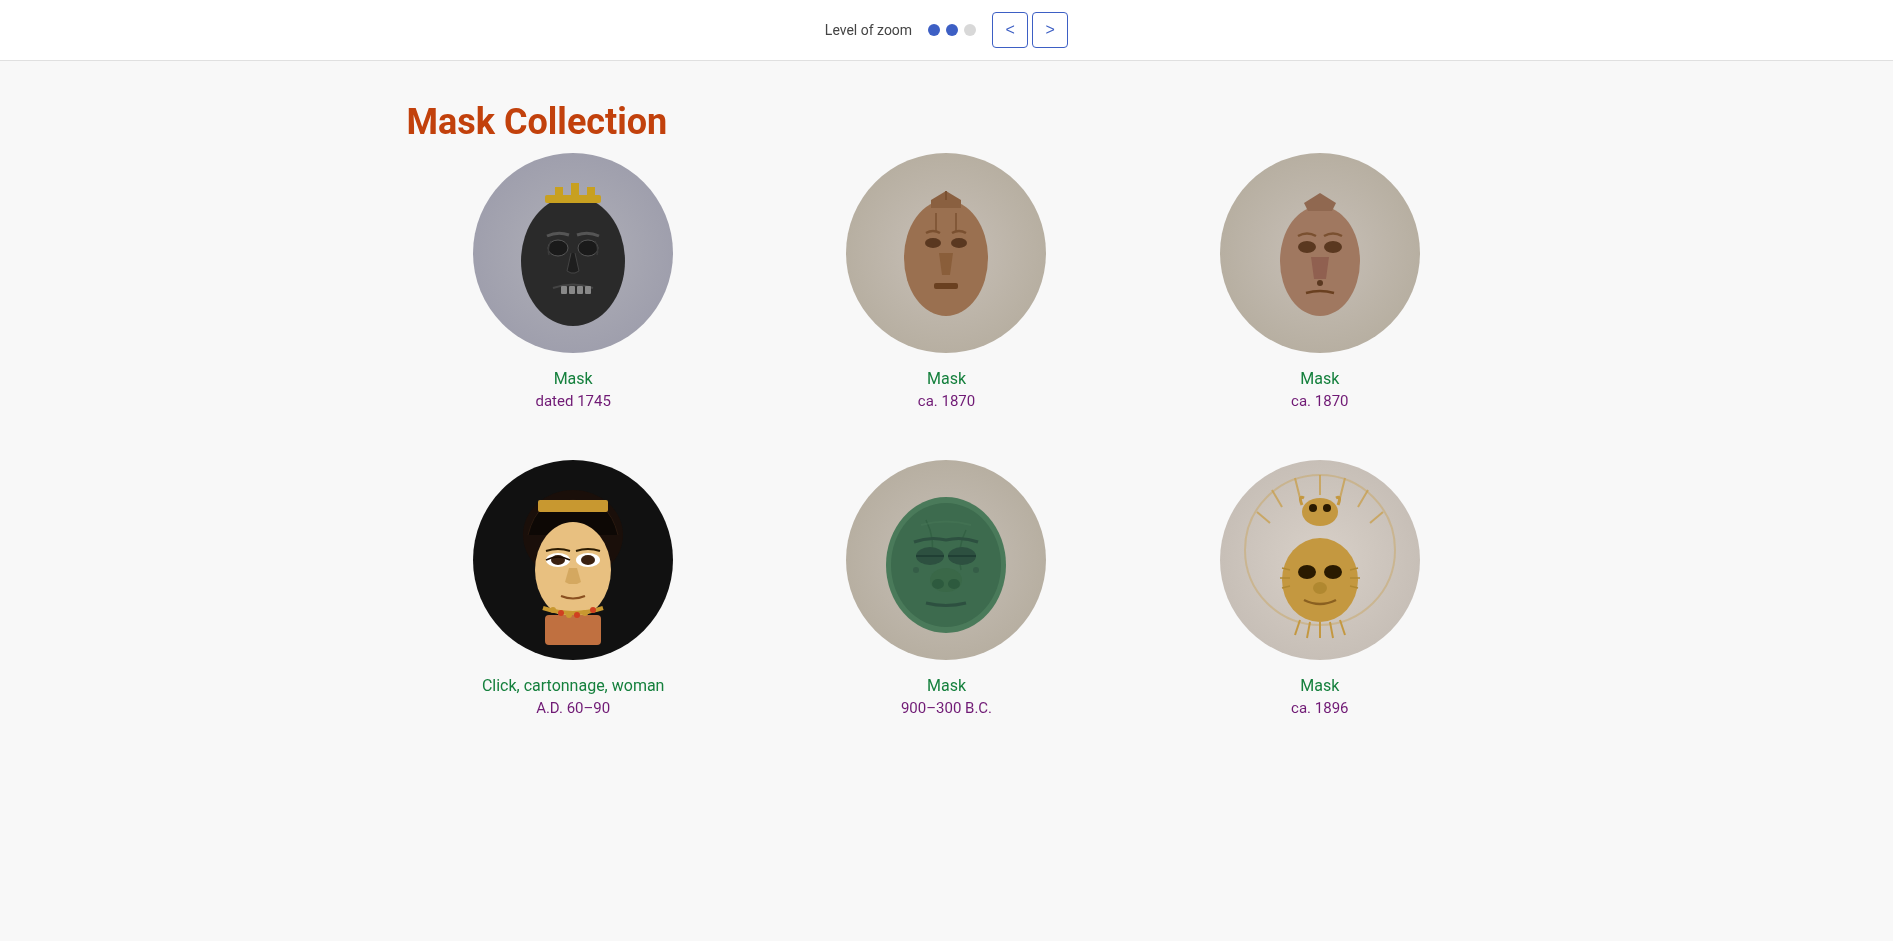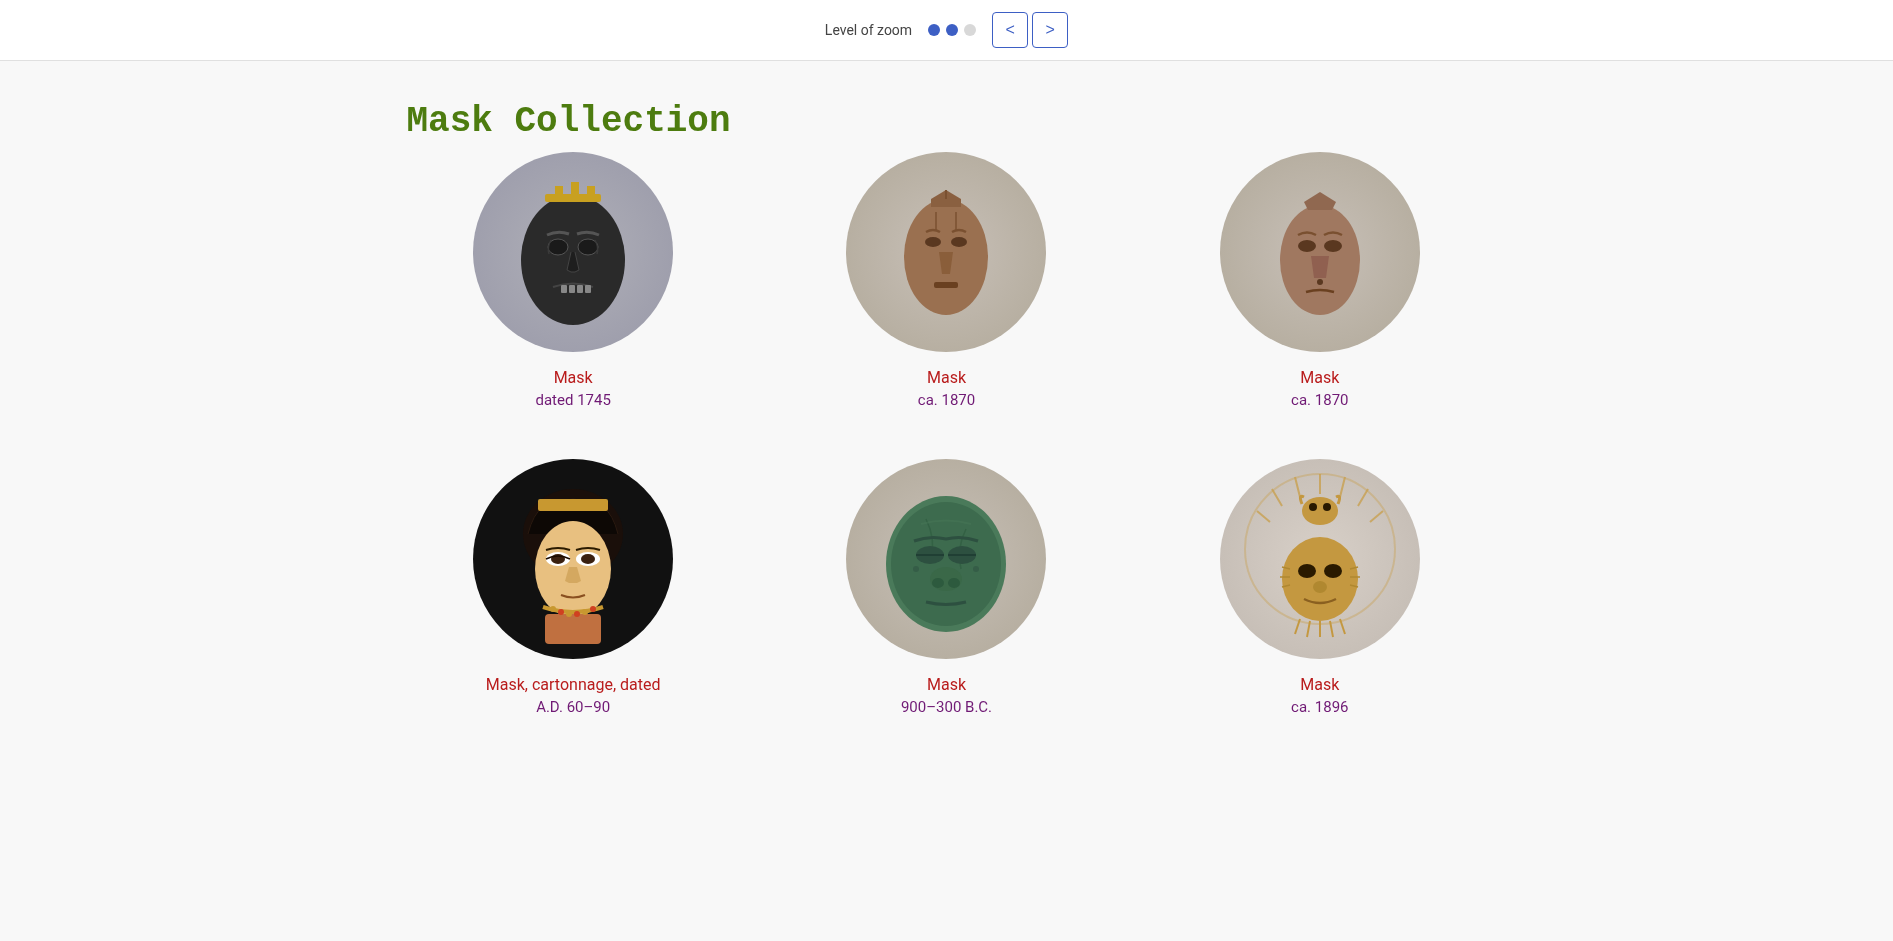--- a/index.html
+++ b/index.html
@@ -73,23 +73,22 @@
 
     .main-content {
       max-width: 1200px;
       margin: 0 auto;
       padding: 40px 60px;
     }
 
     .page-title {
       font-size: 36px;
       font-weight: 700;
-      color: #4d7c0f;
+      color: #c2410c;
       margin-bottom: 10px;
-      font-family: Liberation Mono, monospace;
     }
 
     .page-subtitle {
       font-size: 16px;
       color: #888;
       margin-bottom: 40px;
     }
 
     .grid {
       display: grid;
@@ -121,21 +120,21 @@
     }
 
     .mask-circle svg,
     .mask-circle .mask-img-placeholder {
       width: 100%;
       height: 100%;
     }
 
     .mask-name {
       font-size: 16px;
-      color: #b91c1c;
+      color: #15803d;
       text-align: left;
       margin-bottom: 4px;
     }
 
     .mask-date {
       font-size: 15px;
       color: #701a75;
       text-align: center;
     }
 
@@ -297,21 +296,21 @@
           <rect x="72" y="155" width="56" height="30" fill="#c07040" rx="4"></rect>
 
           <circle cx="80" cy="150" r="3" fill="#c89830"></circle>
           <circle cx="88" cy="153" r="3" fill="#d04020"></circle>
           <circle cx="96" cy="155" r="3" fill="#c89830"></circle>
           <circle cx="104" cy="155" r="3" fill="#d04020"></circle>
           <circle cx="112" cy="153" r="3" fill="#c89830"></circle>
           <circle cx="120" cy="150" r="3" fill="#d04020"></circle>
         </svg>
       </div>
-      <div class="mask-name">Mask, cartonnage, dated</div>
+      <div class="mask-name">Click, cartonnage, woman</div>
       <div class="mask-date">A.D. 60–90</div>
     </div>
 
     <div class="mask-item">
       <div class="mask-circle mask-2">
         <svg viewBox="0 0 200 200" xmlns="http://www.w3.org/2000/svg">
 
           <ellipse cx="100" cy="105" rx="60" ry="68" fill="#4a7a5a"></ellipse>
 
           <ellipse cx="100" cy="105" rx="55" ry="62" fill="#3d6b4e"></ellipse>

